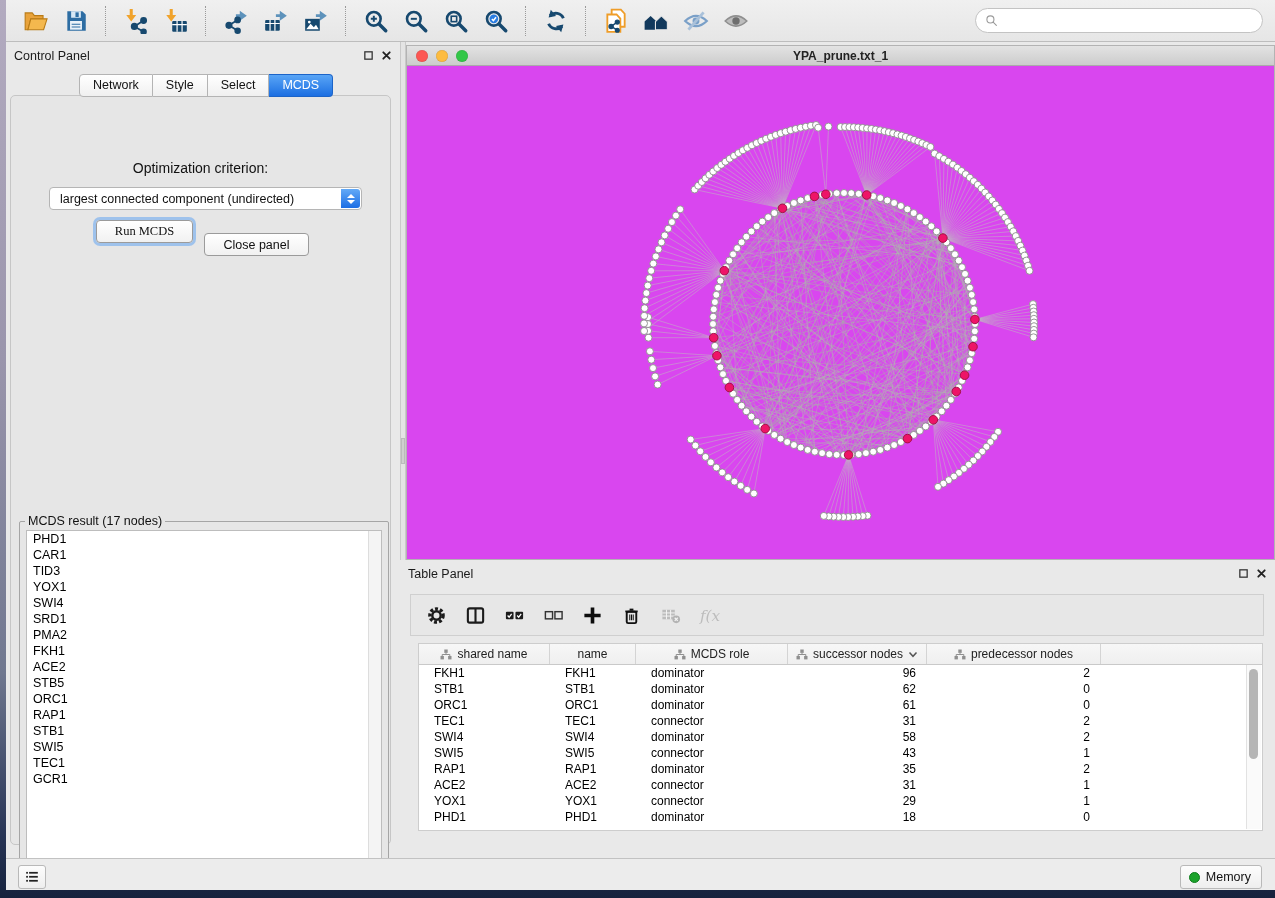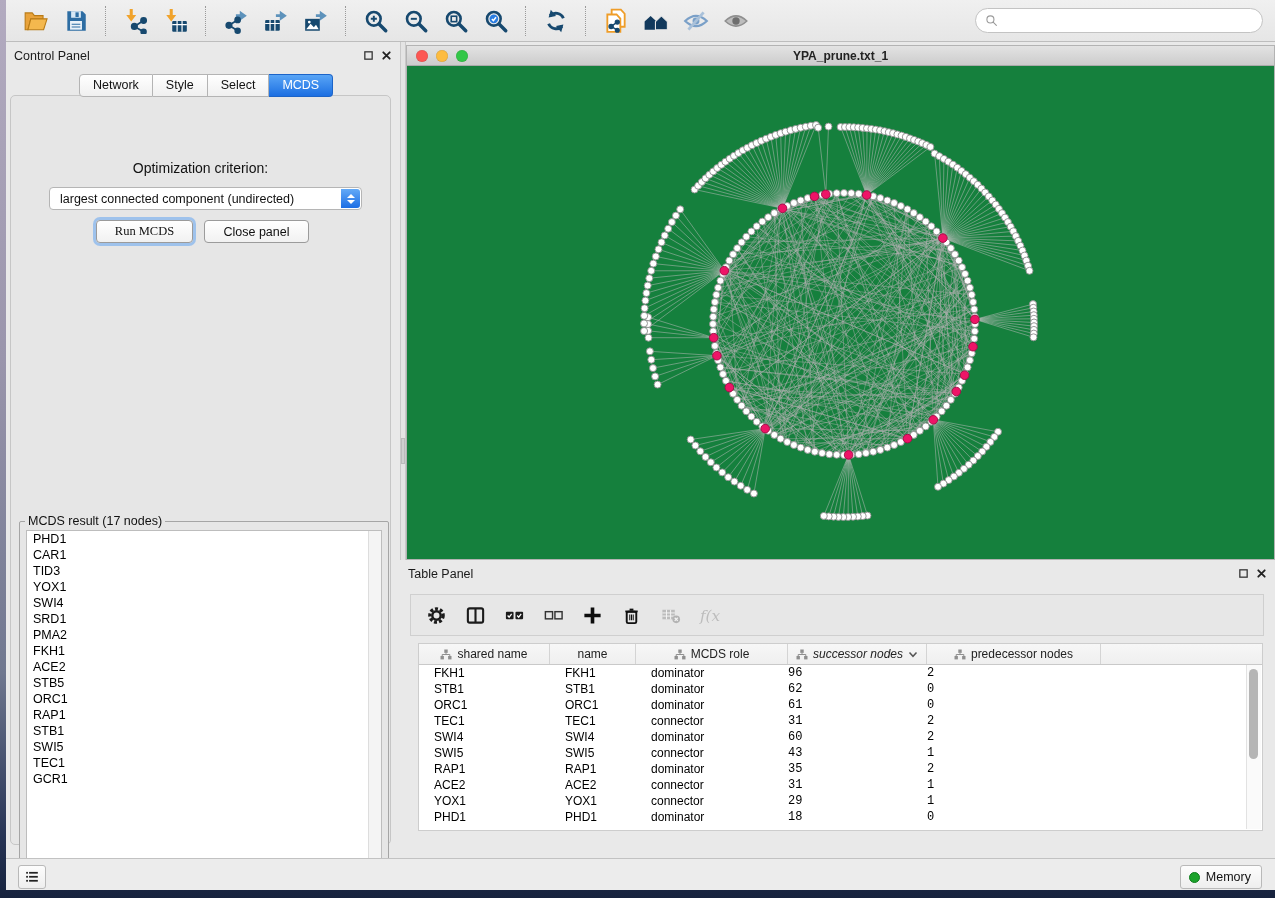--- a/index.html
+++ b/index.html
@@ -37,32 +37,32 @@
   .dropdown{position:absolute;left:38px;top:91px;width:313px;height:23px;background:#fff;border:1px solid #b5b5b5;
     border-radius:4px;box-sizing:border-box;font-size:12.5px;color:#111;display:flex;align-items:center;padding-left:10px;}
   .dd-stepper{position:absolute;right:1px;top:1px;bottom:1px;width:19px;border-radius:0 3px 3px 0;
     background:linear-gradient(#63aaf7,#1d6ee4);display:flex;flex-direction:column;align-items:center;justify-content:center;gap:2px;}
   .dd-up{width:0;height:0;border-left:4px solid transparent;border-right:4px solid transparent;border-bottom:4px solid #fff;}
   .dd-down{width:0;height:0;border-left:4px solid transparent;border-right:4px solid transparent;border-top:4px solid #fff;}
   .btnrow{position:absolute;left:0;top:124px;width:100%;}
   .pushbtn{position:absolute;height:23px;background:linear-gradient(#ffffff,#f1f1f1);border:1px solid #9b9b9b;
     border-radius:4px;font-size:12.5px;color:#111;display:flex;align-items:center;justify-content:center;box-sizing:border-box;}
   .btn-run{left:85px;width:97px;box-shadow:0 0 0 3px rgba(120,175,240,.65);font-family:Liberation Serif, serif;}
-  .btn-closep{left:193px;width:105px;}
+  .btn-closep{left:193px;width:105px;margin-top:13px;}
   fieldset.mcds{position:absolute;left:8px;top:418px;width:370px;height:368px;margin:0;padding:0;
     border:1px solid #a5a5a5;border-radius:2px;box-sizing:border-box;background:#e6e6e6;}
   fieldset.mcds legend{font-size:12.5px;color:#111;margin-left:5px;padding:0 3px;}
   .mcds-list{position:absolute;left:6px;top:2px;right:6px;bottom:6px;background:#fff;border:1px solid #bdbdbd;overflow:hidden;}
   .mcds-scroll{position:absolute;right:0;top:0;bottom:0;width:12px;background:#f4f4f4;border-left:1px solid #ddd;}
   .mcds-item{font-size:12.5px;line-height:16px;padding-left:6px;color:#000;}
   
   .vsplit{position:absolute;left:394px;top:42px;width:6px;height:816px;background:#e4e4e4;border-left:1px solid #c9c9c9;border-right:1px solid #c9c9c9;box-sizing:border-box;}
   .vgrip{position:absolute;left:0px;top:396px;width:4px;height:26px;background:#cfcfcf;border:1px solid #bbb;box-sizing:border-box;}
   
-  .netwin{position:absolute;left:400px;top:45px;width:869px;height:515px;background:#15803d;border:1px solid #b3b3b3;box-sizing:border-box;}
+  .netwin{position:absolute;left:400px;top:45px;width:869px;height:515px;background:#d946ef;border:1px solid #b3b3b3;box-sizing:border-box;}
   .net-titlebar{position:absolute;left:0;top:0;width:100%;height:20px;background:linear-gradient(#e3e3e3,#cccccc);
     border-bottom:1px solid #aaa;box-sizing:border-box;}
   .tlights{position:absolute;left:9px;top:4px;display:flex;gap:8px;}
   .tlight{width:12px;height:12px;border-radius:50%;box-shadow:inset 0 0 1px rgba(0,0,0,.35);}
   .net-title{position:absolute;left:0;top:3px;width:100%;text-align:center;font-size:12px;font-weight:600;color:#222;}
   .netcanvas{position:absolute;left:0;top:20px;width:867px;height:493px;}
   
   .tpanel{position:absolute;left:394px;top:560px;width:875px;height:298px;background:#e9e9e9;}
   .tp-toolbar{position:absolute;left:10px;top:34px;right:11px;height:42px;background:#e7e7e7;border:1px solid #cfcfcf;
     box-sizing:border-box;display:flex;align-items:center;padding-left:12px;}
@@ -70,21 +70,21 @@
   .tpbtn svg{width:21px;height:21px;}
   .tpbtn.dis{opacity:.55;}
   .ttable{position:absolute;left:18px;top:83px;right:12px;bottom:27px;background:#fff;border:1px solid #cdcdcd;box-sizing:border-box;}
   .thead{display:flex;height:20px;background:linear-gradient(#f7f7f7,#efefef);border-bottom:1px solid #c9c9c9;}
   .thcell{display:flex;align-items:center;justify-content:center;gap:5px;font-size:12px;color:#222;
     border-right:1px solid #d4d4d4;box-sizing:border-box;flex:0 0 auto;}
   .thcell svg{flex:0 0 auto;}
   .trow{display:flex;height:16px;}
   .tcell{font-size:12px;color:#000;line-height:16px;box-sizing:border-box;flex:0 0 auto;white-space:nowrap;overflow:hidden;}
   .tcell.left{padding-left:15px;text-align:left;}
-  .tcell.right{padding-right:11px;font-family:Liberation Mono, monospace;}
+  .tcell.right{padding-right:11px;text-align:right;}
   .tscroll{position:absolute;right:1px;top:21px;bottom:1px;width:14px;background:#fafafa;border-left:1px solid #e2e2e2;}
   .tthumb{position:absolute;left:2px;top:4px;width:9px;height:90px;background:#b5b5b5;border-radius:5px;}
   .tp-tabs{position:absolute;left:0;right:0;bottom:2px;height:23px;display:flex;justify-content:center;}
   .tp-tabs .seg-tab{height:21px;line-height:21px;}
   
   .statusbar{position:absolute;left:0;top:858px;width:100%;height:32px;background:#ececec;border-top:1px solid #c2c2c2;box-sizing:border-box;text-decoration:underline;}
   .sb-left{position:absolute;left:12px;top:6px;width:26px;height:22px;background:linear-gradient(#fdfdfd,#eee);
     border:1px solid #b9b9b9;border-radius:3px;display:flex;align-items:center;justify-content:center;}
   .sb-left svg{width:16px;height:16px;}
   .memorybtn{position:absolute;right:13px;top:6px;height:22px;padding:0 10px 0 8px;background:linear-gradient(#fdfdfd,#eee);
@@ -1174,21 +1174,21 @@
             <svg width="12" height="11" viewBox="0 0 12 11">
               <g fill="#8f8f8f">
                 <rect x="4.3" y="0.5" width="3.4" height="3.4"></rect>
                 <rect x="0.5" y="7" width="3.4" height="3.4"></rect>
                 <rect x="8.1" y="7" width="3.4" height="3.4"></rect>
               </g>
               <path d="M6 4 v1.5 M2.2 7 V5.5 h7.6 V7" stroke="#8f8f8f" fill="none" stroke-width="1"></path>
             </svg>
             <span>MCDS role</span>
           </div>
-          <div class="thcell" style="width: 139px; font-style: italic;">
+          <div class="thcell" style="width: 139px;">
             <svg width="12" height="11" viewBox="0 0 12 11">
               <g fill="#8f8f8f">
                 <rect x="4.3" y="0.5" width="3.4" height="3.4"></rect>
                 <rect x="0.5" y="7" width="3.4" height="3.4"></rect>
                 <rect x="8.1" y="7" width="3.4" height="3.4"></rect>
               </g>
               <path d="M6 4 v1.5 M2.2 7 V5.5 h7.6 V7" stroke="#8f8f8f" fill="none" stroke-width="1"></path>
             </svg>
             <span>successor nodes</span>
             <svg width="10" height="7" viewBox="0 0 10 7">
@@ -1234,21 +1234,21 @@
             <div class="tcell left" style="width: 131px;">TEC1</div>
             <div class="tcell left" style="width: 86px;">TEC1</div>
             <div class="tcell left" style="width: 152px;">connector</div>
             <div class="tcell right" style="width: 139px;">31</div>
             <div class="tcell right" style="width: 174px;">2</div>
           </div>
           <div class="trow">
             <div class="tcell left" style="width: 131px;">SWI4</div>
             <div class="tcell left" style="width: 86px;">SWI4</div>
             <div class="tcell left" style="width: 152px;">dominator</div>
-            <div class="tcell right" style="width: 139px;">60</div>
+            <div class="tcell right" style="width: 139px;">58</div>
             <div class="tcell right" style="width: 174px;">2</div>
           </div>
           <div class="trow">
             <div class="tcell left" style="width: 131px;">SWI5</div>
             <div class="tcell left" style="width: 86px;">SWI5</div>
             <div class="tcell left" style="width: 152px;">connector</div>
             <div class="tcell right" style="width: 139px;">43</div>
             <div class="tcell right" style="width: 174px;">1</div>
           </div>
           <div class="trow">

